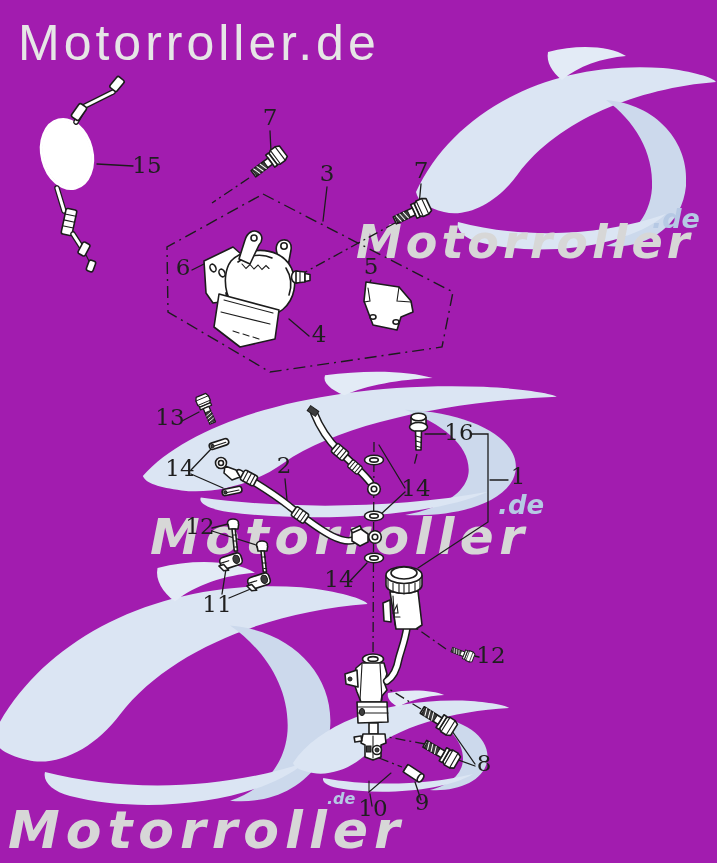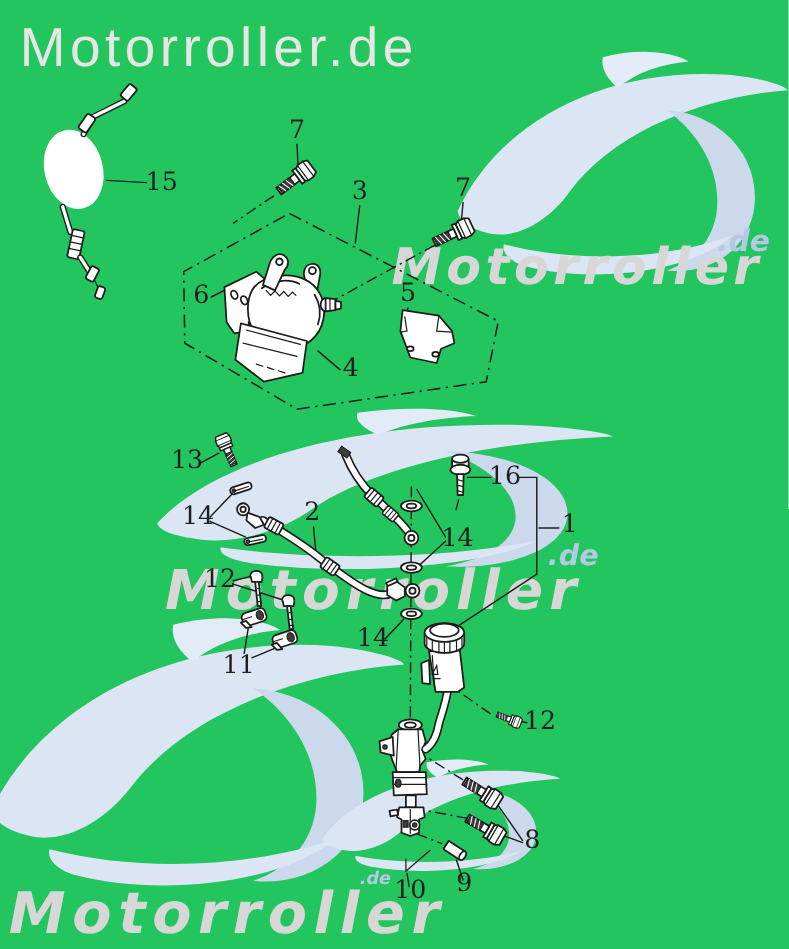--- a/index.html
+++ b/index.html
@@ -1,16 +1,16 @@
 <!DOCTYPE html>
 <html><head>
 <meta charset="utf-8">
 <style>
   html,body{margin:0;padding:0;background:#fff;}
-  #stage{position:relative;width:717px;height:863px;background:#22c55e;overflow:hidden;
+  #stage{position:relative;width:717px;height:863px;background:#a21caf;overflow:hidden;
          font-family:"Liberation Sans",sans-serif;}
   svg{position:absolute;left:0;top:0;}
   .ln{stroke:#1c1c1c;stroke-width:1.6;fill:none;stroke-linejoin:round;stroke-linecap:round;}
   .thin{stroke:#1c1c1c;stroke-width:1.1;fill:none;stroke-linecap:round;}
   .fw{fill:#fff;stroke:#1c1c1c;stroke-width:1.6;stroke-linejoin:round;}
   .fd{fill:#3d3d3d;stroke:#1c1c1c;stroke-width:1;}
   .dd{stroke:#1c1c1c;stroke-width:1.3;fill:none;stroke-dasharray:10 4 2 4;}
   .hex{stroke:#1c1c1c;stroke-width:1.4;fill:none;stroke-dasharray:12 5 2 5;}
   .ld{stroke:#1c1c1c;stroke-width:1.3;fill:none;stroke-linecap:round;}
   .tube-o{stroke:#1c1c1c;stroke-width:8;fill:none;stroke-linecap:round;}

